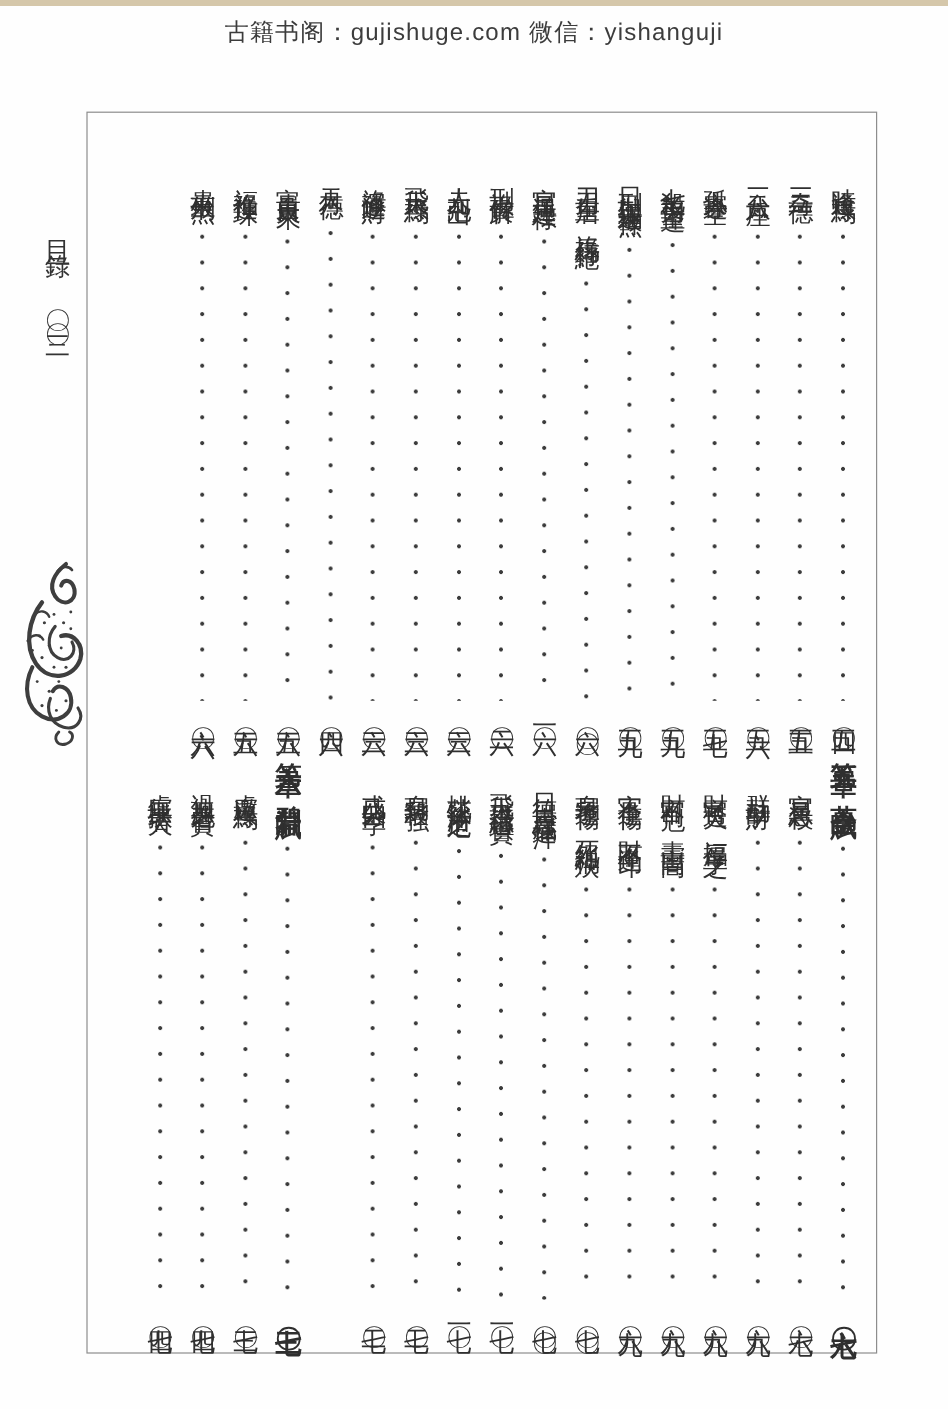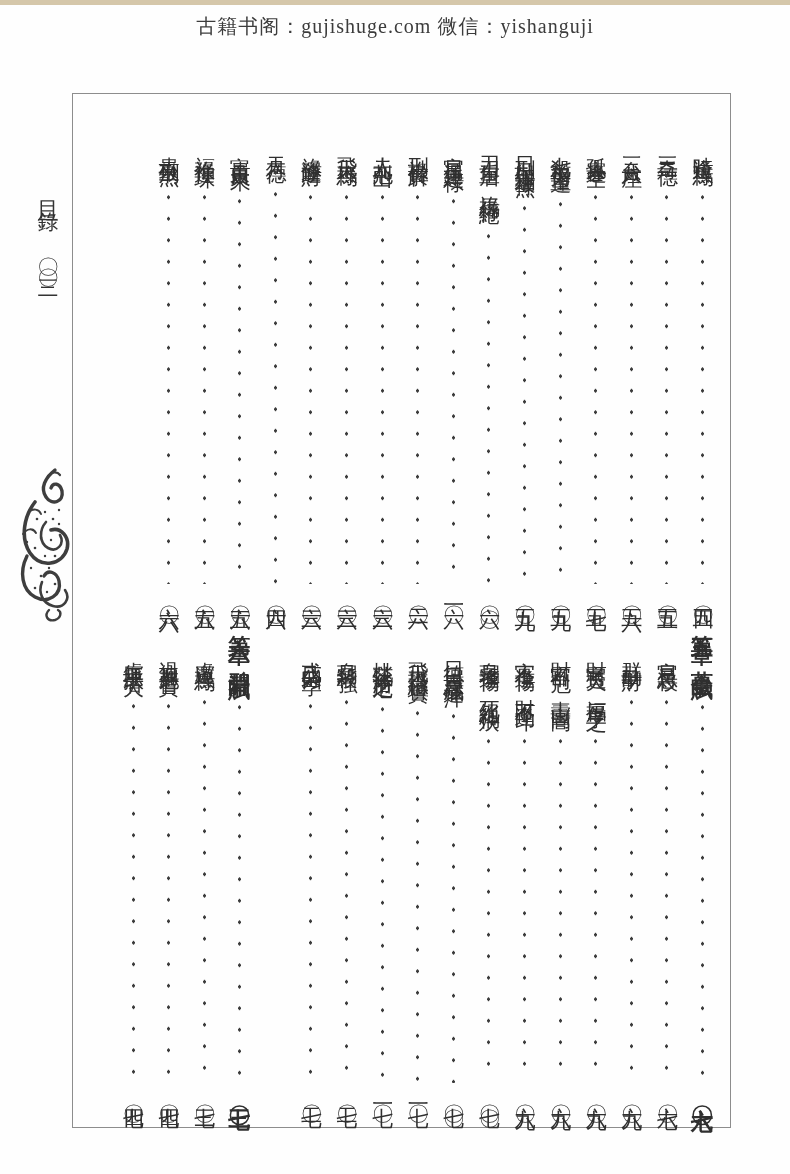--- a/index.html
+++ b/index.html
@@ -9,21 +9,21 @@
     font-family:"DejaVu Serif","Liberation Serif",serif;
     color:#2f2f2f;
   }
   .top-strip{
     position:absolute;left:0;top:0;width:790px;height:5px;
     background:#d5c7aa;
   }
   .header{
     position:absolute;left:0;top:13px;width:790px;
     text-align:center;font-size:20px;letter-spacing:1px;color:#3c3c3c;
-    font-family:Liberation Serif, serif;
+    font-family:Liberation Sans, sans-serif;
   }
   .side-label{
     position:absolute;left:34px;top:184px;
     writing-mode:vertical-rl;text-orientation:upright;
     font-size:21px;letter-spacing:11px;color:#333;
   }
   .seal{
     position:absolute;left:15px;top:464px;width:62px;height:160px;
   }
   .content-box{

